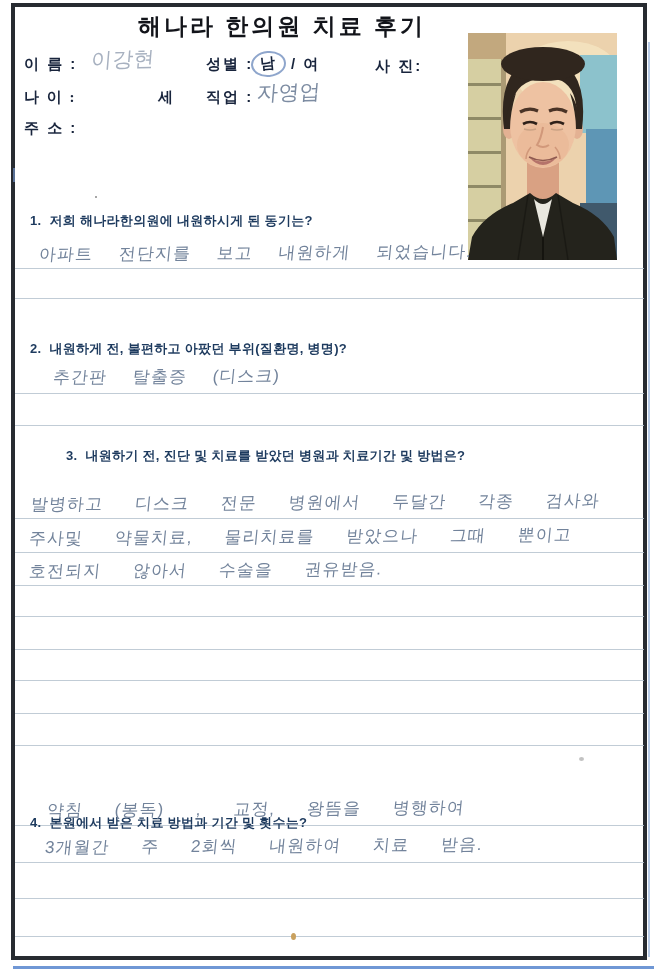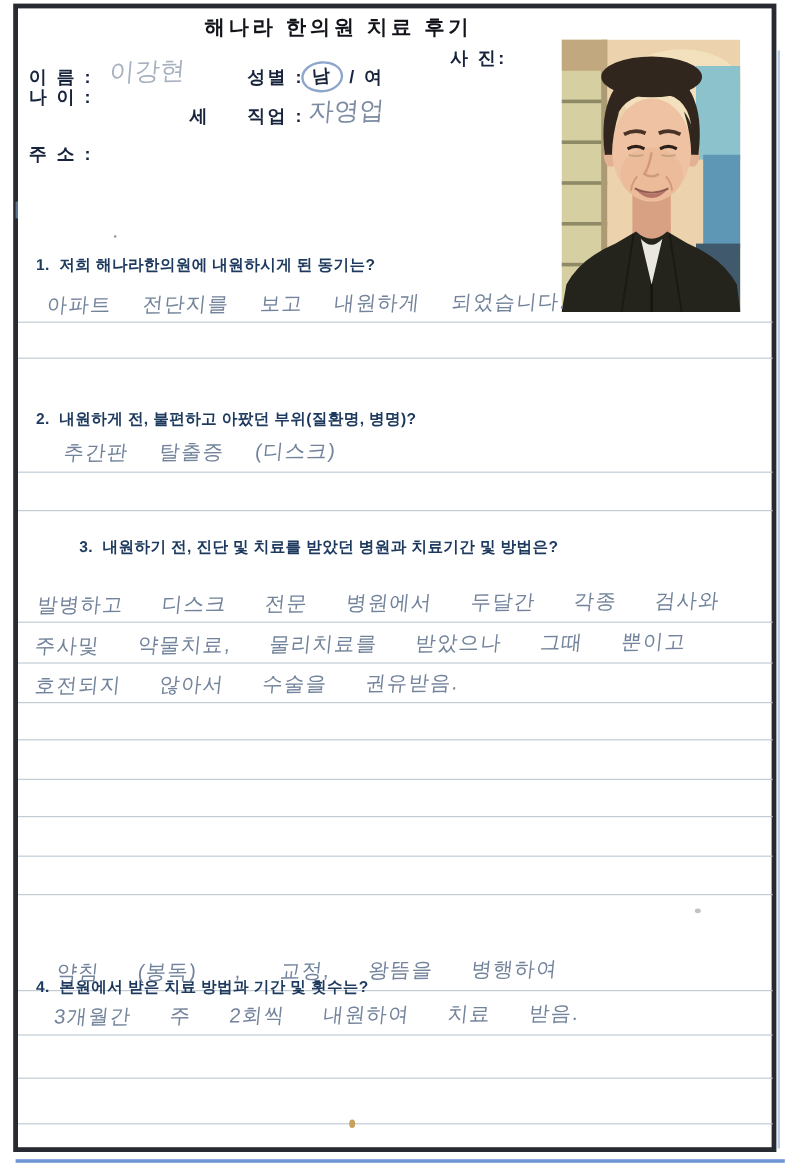--- a/index.html
+++ b/index.html
@@ -6,21 +6,21 @@
   body{width:658px;height:973px;position:relative;overflow:hidden;
        font-family:"Liberation Sans", sans-serif;}
   .abs{position:absolute;}
   
   .sheet-frame{left:11px;top:3px;width:628px;height:949px;
 ardı   border:4px solid #272b31;background:transparent;}
   .sheet-frame{left:11px;top:3px;width:628px;height:949px;border:4px solid #272b31;}
   .scan-edge-bottom{left:13px;top:966px;width:641px;height:3px;background:#4b7dcb;opacity:.8;}
   .scan-edge-right{left:648px;top:42px;width:2px;height:915px;background:#7fa3d6;opacity:.55;}
   
-  .title{left:0;top:11px;width:564px;text-align:center;font-size:17px;font-weight:bold;
+  .title{left:0;top:11px;width:564px;text-align:center;font-size:23px;font-weight:bold;
          color:#12141a;letter-spacing:3px;}
   .lbl{font-size:15px;font-weight:bold;color:#18243c;letter-spacing:2px;white-space:nowrap;}
   .q{font-size:13px;font-weight:bold;color:#1d3a5e;letter-spacing:.3px;white-space:nowrap;}
   .q .num{margin-right:8px;}
   
   .rule{left:15px;width:629px;height:1px;background:#b6c3cf;opacity:.85;}
   
   .hand{color:#8b98ac;white-space:nowrap;
         transform:skewX(-6deg) rotate(-1.2deg);transform-origin:left bottom;}
   .hand-line{font-size:17px;color:#72839b;white-space:nowrap;word-spacing:20px;
@@ -39,23 +39,23 @@
 
 <div class="abs title">해나라 한의원 치료 후기</div>
 
 <div class="abs lbl" style="left:24px;top:55px;">이 름 :</div>
 <div class="abs hand" style="left:90px;top:46px;font-size:21px;opacity:.75;">이강현</div>
 
 <div class="abs lbl" style="left:206px;top:55px;">성별 :</div>
 <div class="abs lbl pen-circle" style="left:251px;top:51px;">남</div>
 <div class="abs lbl" style="left:291px;top:55px;">/ 여</div>
 
-<div class="abs lbl" style="left:375px;top:39px;">사 진:</div>
+<div class="abs lbl" style="left:375px;top:57px;">사 진:</div>
 
-<div class="abs lbl" style="left:24px;top:72px;">나 이 :</div>
+<div class="abs lbl" style="left:24px;top:88px;font-family:Liberation Serif, serif;">나 이 :</div>
 <div class="abs lbl" style="left:158px;top:88px;">세</div>
 <div class="abs lbl" style="left:206px;top:88px;">직업 :</div>
 <div class="abs hand" style="left:256px;top:79px;font-size:21px;color:#7d8ca2;">자영업</div>
 
 <div class="abs lbl" style="left:24px;top:119px;text-align:center;">주 소 :</div>
 
 <svg class="abs" style="left:468px;top:33px;" width="149" height="227" viewBox="0 0 149 227">
   <rect width="149" height="227" fill="#ecd2ad"></rect>
   <ellipse cx="100" cy="42" rx="52" ry="34" fill="#f4e4c0" opacity=".85"></ellipse>
 

